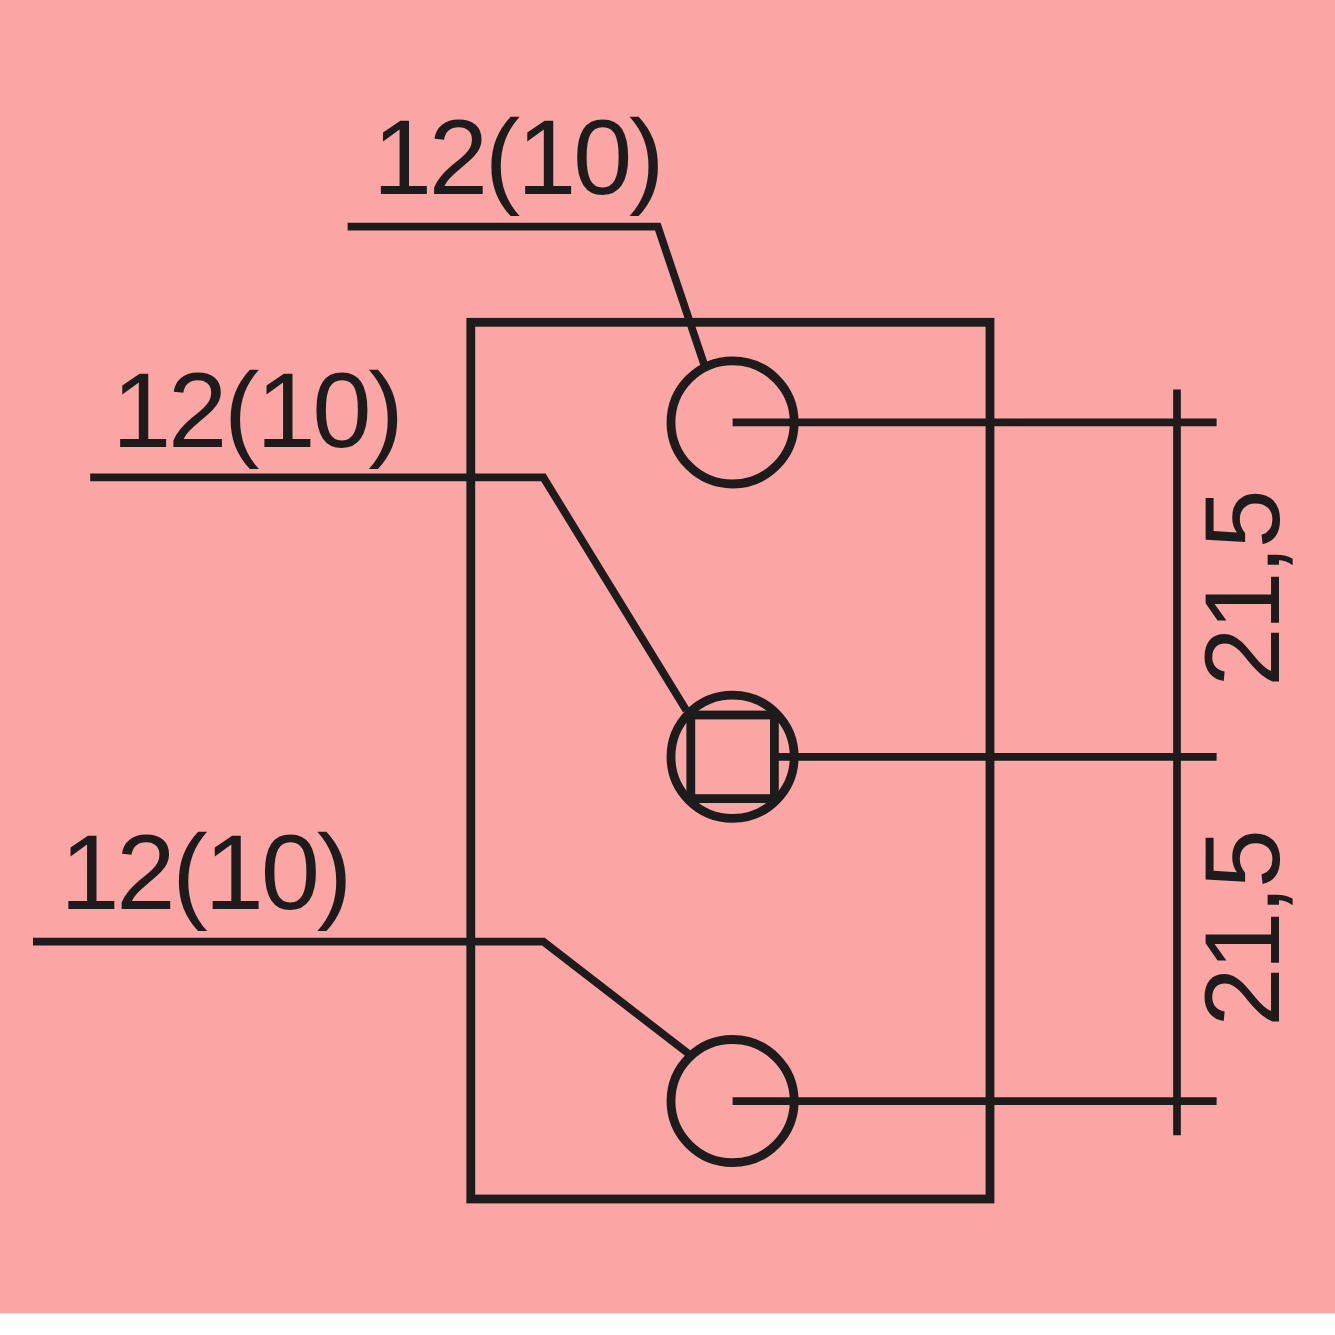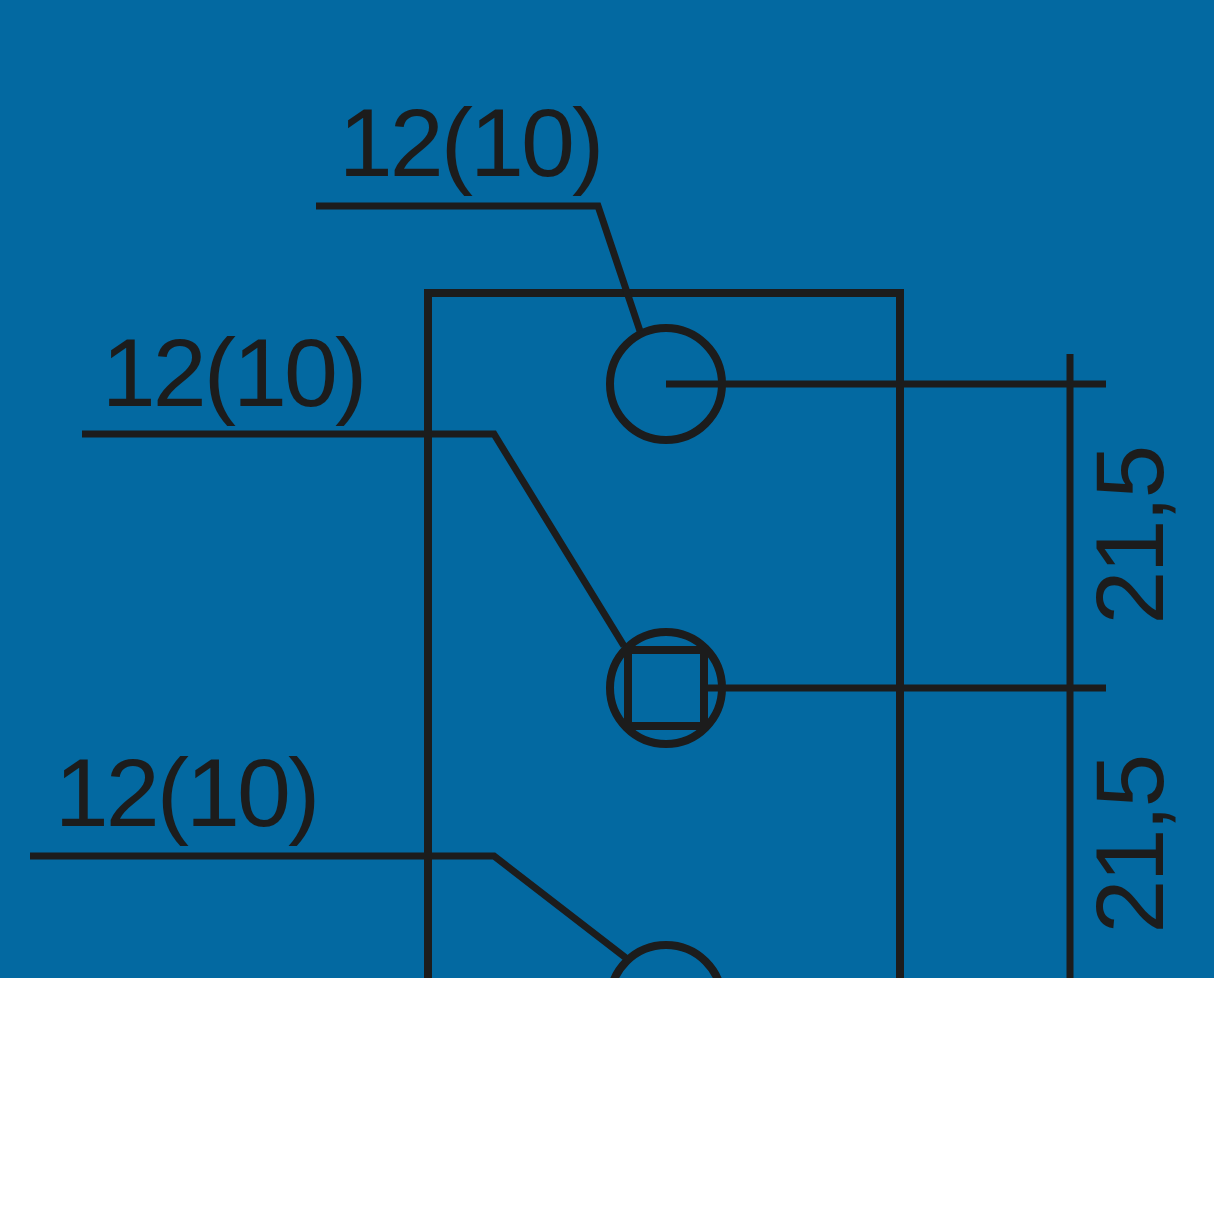--- a/index.html
+++ b/index.html
@@ -3,23 +3,23 @@
   <meta charset="utf-8">
   <style>
     html, body {
       margin: 0;
       padding: 0;
       background: #ffffff;
     }
     .page {
       position: relative;
       width: 1214px;
-      height: 978px;
+      height: 1194px;
       margin: 0 auto;
-      background: #0369a1;
+      background: #fca5a5;
       overflow: hidden;
     }
     svg.drawing {
       display: block;
       width: 1214px;
       height: 1214px;
     }
     .stroke {
       fill: none;
       stroke: #1c1c1c;

